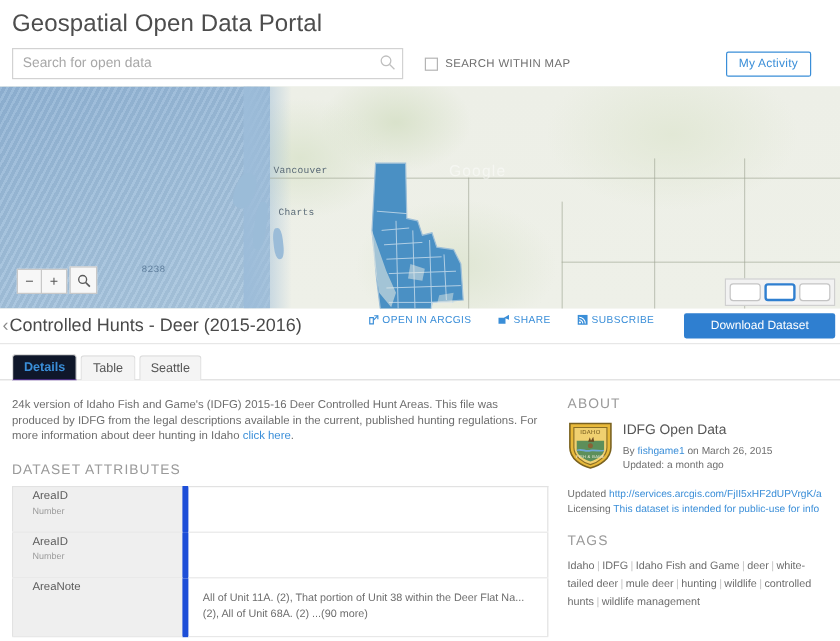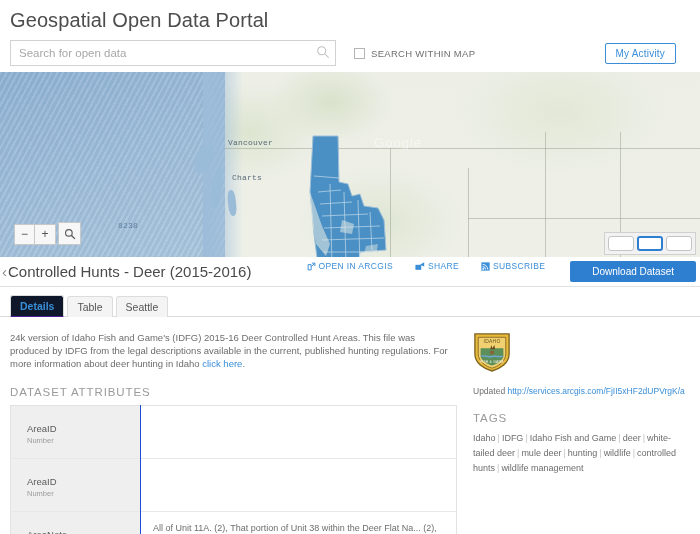--- a/index.html
+++ b/index.html
@@ -286,25 +286,25 @@
 
   
   #attr-table {
     width: 100%;
     border-collapse: collapse;
     border: 1px solid #e2e2e2;
     table-layout: fixed;
   }
   #attr-table tr { border-bottom: 1px solid #e8e8e8; }
   .attr-name-cell {
-    width: 130px;
+    width: 144px;
     background: #efefef;
-    padding: 17px 0 12px 16px;
+    padding: 2px 0 12px 16px;
     vertical-align: top;
-    border-right: 1px solid #1d4ed8;
+    border-right: 5px solid #1d4ed8;
   }
   .attr-name {
     font-size: 9.5px; color: #5a5a5a; display: block; line-height: 12px;
   }
   .attr-type {
     font-size: 7.5px; color: #9c9c9c; display: block; line-height: 11px;
   }
   .attr-value-cell {
     padding: 10px 10px 12px 12px;
     vertical-align: top;
@@ -493,35 +493,45 @@
 
         </td>
         <td class="attr-value-cell">All of Unit 11A. (2), That portion of Unit 38 within the Deer Flat Na... (2), All of Unit 68A. (2) ...(90 more)</td>
       </tr>
 
     </tbody>
       </table>
   </div>
 
   <div id="right-col">
+    <div class="section-heading">ABOUT</div>
 
     <div id="org-row">
       <svg id="org-logo" viewBox="0 0 40 44">
         <path d="M2,3 L38,3 L38,24 C38,34 28,40 20,42 C12,40 2,34 2,24 Z" fill="#e8b93a" stroke="#7a6220" stroke-width="1.4"></path>
         <path d="M5.5,6.5 L34.5,6.5 L34.5,24 C34.5,32 26,37.5 20,39 C14,37.5 5.5,32 5.5,24 Z" fill="#f0d070" stroke="#8a6f26" stroke-width="1"></path>
         <path d="M8,18 L32,18 L32,26 C32,31 25,35 20,36.2 C15,35 8,31 8,26 Z" fill="#5d8f5a"></path>
         <path d="M8,26 C12,24 16,27 20,26 C24,25 28,27 32,26 L32,27 C28,28.5 24,26.5 20,27.5 C16,28.5 12,26 8,27 Z" fill="#6fa7d8"></path>
         <path d="M18,19 l1.5,-4 l1,3 l2,-3.5 l0.8,4.5 z" fill="#6b4a22"></path>
         <circle cx="20" cy="22.5" r="2.2" fill="#8a6236"></circle>
         <text x="20" y="12.5" font-family="Liberation Sans, sans-serif" font-size="5.2" fill="#6b5218" text-anchor="middle" letter-spacing="0.3">IDAHO</text>
         <text x="20" y="33.5" font-family="Liberation Sans, sans-serif" font-size="3.6" fill="#f3f0e0" text-anchor="middle" letter-spacing="0.2">FISH &amp; GAME</text>
       </svg>
+      <div>
+        <div id="org-name">IDFG Open Data</div>
+        <div class="org-meta"><span>By </span><a>fishgame1</a><span> on </span><span>March 26, 2015</span></div>
+        <div class="org-meta">Updated: a month ago</div>
+      </div>
     </div>
 
     <div class="meta-line">
       <span>Updated</span>
       <span class="meta-val">http://services.arcgis.com/FjII5xHF2dUPVrgK/a</span>
     </div>
+    <div class="meta-line">
+      <span>Licensing</span>
+      <span class="meta-val">This dataset is intended for public-use for info</span>
+    </div>
 
     <div class="section-heading" id="tags-heading">TAGS</div>
     <div id="tags-text"><span class="tag">Idaho</span><span class="sep">|</span><span class="tag">IDFG</span><span class="sep">|</span><span class="tag">Idaho Fish and Game</span><span class="sep">|</span><span class="tag">deer</span><span class="sep">|</span><span class="tag">white-tailed deer</span><span class="sep">|</span><span class="tag">mule deer</span><span class="sep">|</span><span class="tag">hunting</span><span class="sep">|</span><span class="tag">wildlife</span><span class="sep">|</span><span class="tag">controlled hunts</span><span class="sep">|</span><span class="tag">wildlife management</span></div>
   </div>
 </div>
 
 </body></html>

